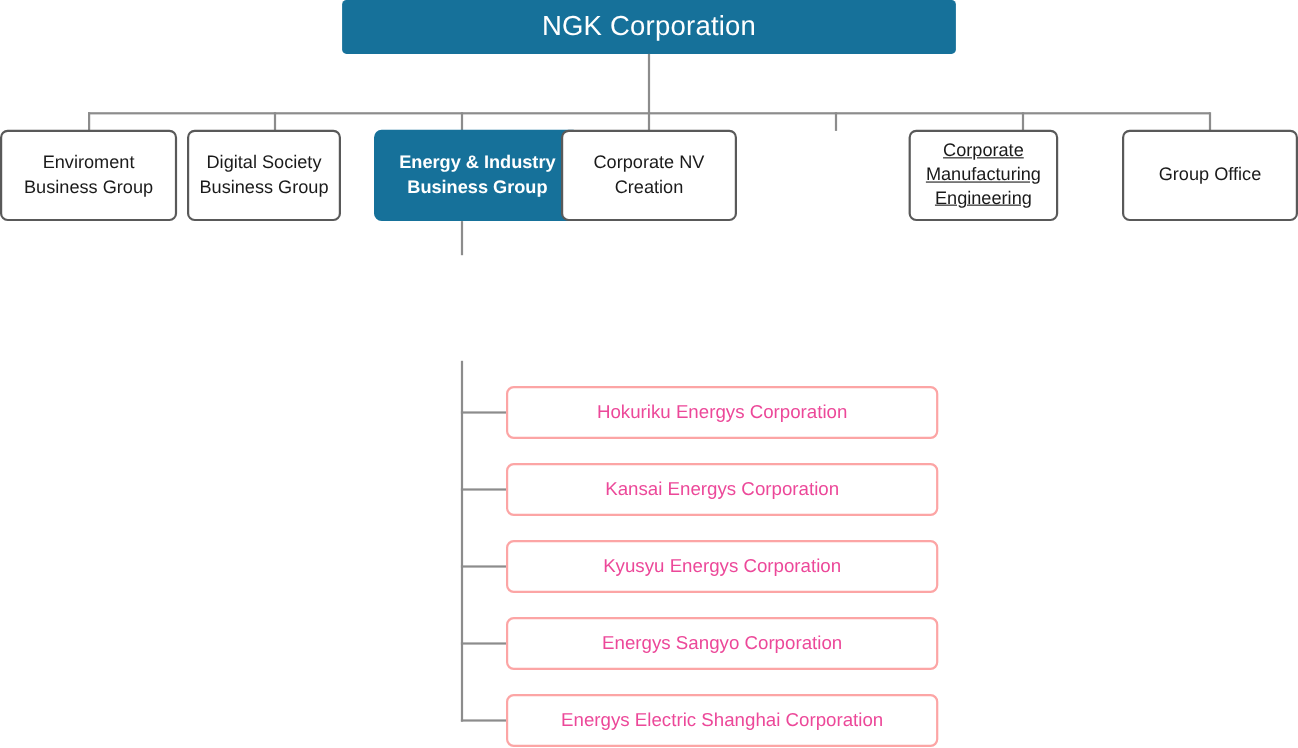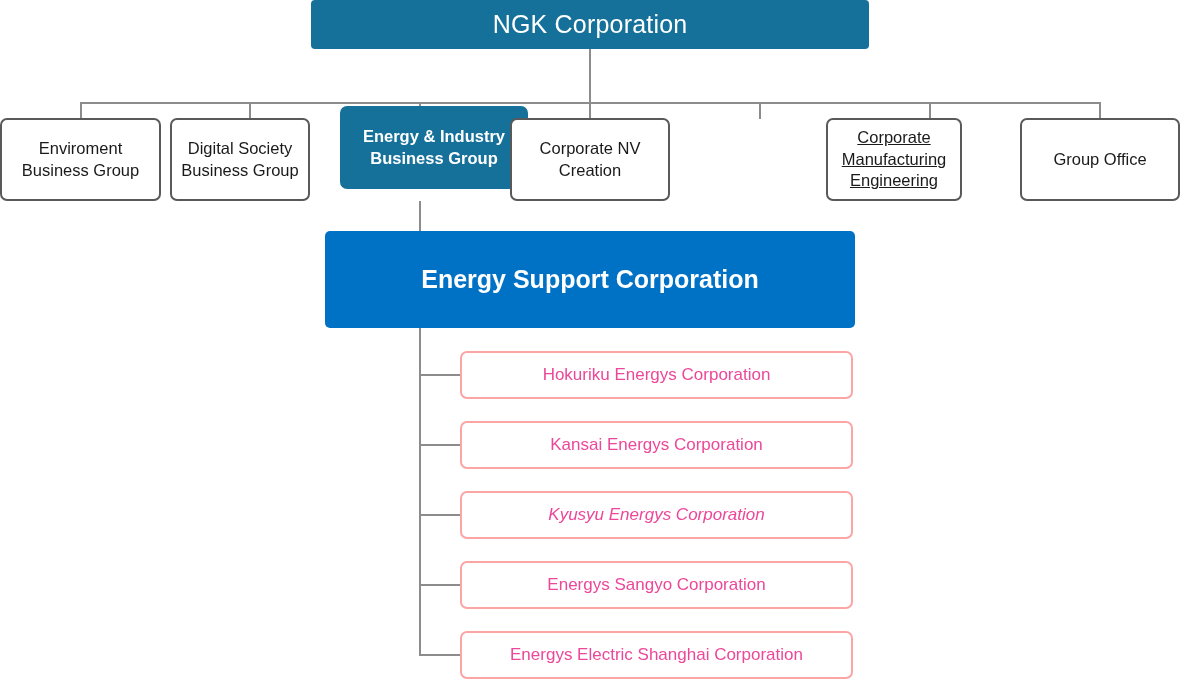--- a/index.html
+++ b/index.html
@@ -105,60 +105,57 @@
   <div class="line line-v" style="left:1099px; top:102px; height:17px;"></div>
 
   <div class="node node-div" style="left:0px; top:118px; width:161px; height:83px;">
     <span class="node-label">Enviroment<br>Business Group</span>
   </div>
 
   <div class="node node-div" style="left:170px; top:118px; width:140px; height:83px;">
     <span class="node-label">Digital Society<br>Business Group</span>
   </div>
 
-  <div class="node node-div is-highlight" style="left:340px; top:106px; width:188px; height:83px;">
+  <div class="node node-div is-highlight" style="left:340px; top:118px; width:188px; height:83px;">
     <span class="node-label">Energy &amp; Industry<br>Business Group</span>
   </div>
 
   <div class="node node-div" style="left:510px; top:118px; width:160px; height:83px;">
     <span class="node-label">Corporate NV<br>Creation</span>
   </div>
 
 
   <div class="node node-div" style="left:826px; top:118px; width:136px; height:83px;text-decoration:underline;">
     <span class="node-label">Corporate<br>Manufacturing<br>Engineering</span>
   </div>
 
   <div class="node node-div" style="left:1020px; top:118px; width:160px; height:83px;">
     <span class="node-label">Group Office</span>
   </div>
 
   <div class="line line-v" style="left:419px; top:201px; height:31px;"></div>
 
-  <div class="node node-company" style="left:325px; top:231px; width:530px; height:97px;">
-    <span class="node-label">Energy Support Corporation</span>
-  </div>
 
   <div class="line line-v" style="left:419px; top:328px; height:328px;"></div>
 
   <div class="line line-h" style="left:419px; top:374px; width:43px;"></div>
   <div class="line line-h" style="left:419px; top:444px; width:43px;"></div>
   <div class="line line-h" style="left:419px; top:514px; width:43px;"></div>
   <div class="line line-h" style="left:419px; top:584px; width:43px;"></div>
   <div class="line line-h" style="left:419px; top:654px; width:43px;"></div>
 
   <div class="node node-sub" style="left:460px; top:351px; width:393px; height:48px;">
     <span class="node-label">Hokuriku Energys Corporation</span>
   </div>
 
   <div class="node node-sub" style="left:460px; top:421px; width:393px; height:48px;">
     <span class="node-label">Kansai Energys Corporation</span>
   </div>
 
-  <div class="node node-sub" style="left:460px; top:491px; width:393px; height:48px;font-style:italic;">
+  <div class="node node-sub" style="left:460px; top:491px; width:393px; height:48px;">
     <span class="node-label">Kyusyu Energys Corporation</span>
   </div>
 
   <div class="node node-sub" style="left:460px; top:561px; width:393px; height:48px;text-align:right;">
     <span class="node-label">Energys Sangyo Corporation</span>
   </div>
 
   <div class="node node-sub" style="left:460px; top:631px; width:393px; height:48px;">
     <span class="node-label">Energys Electric Shanghai Corporation</span>
   </div>

